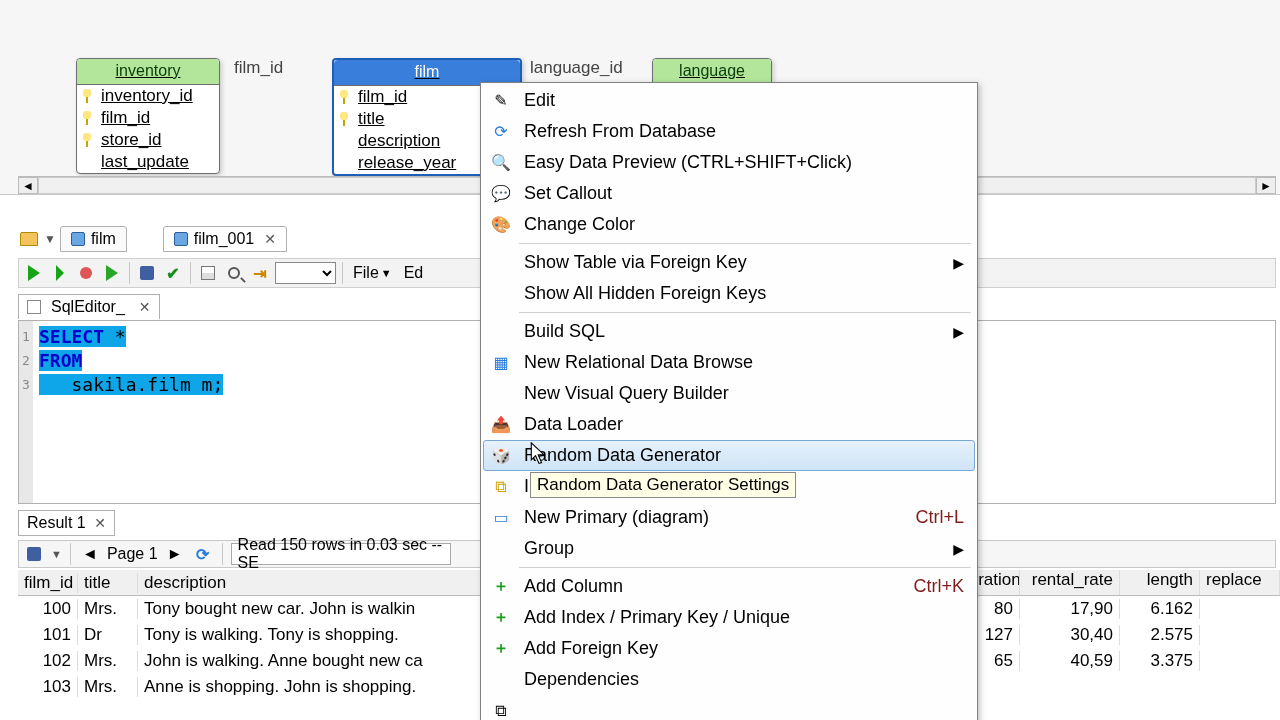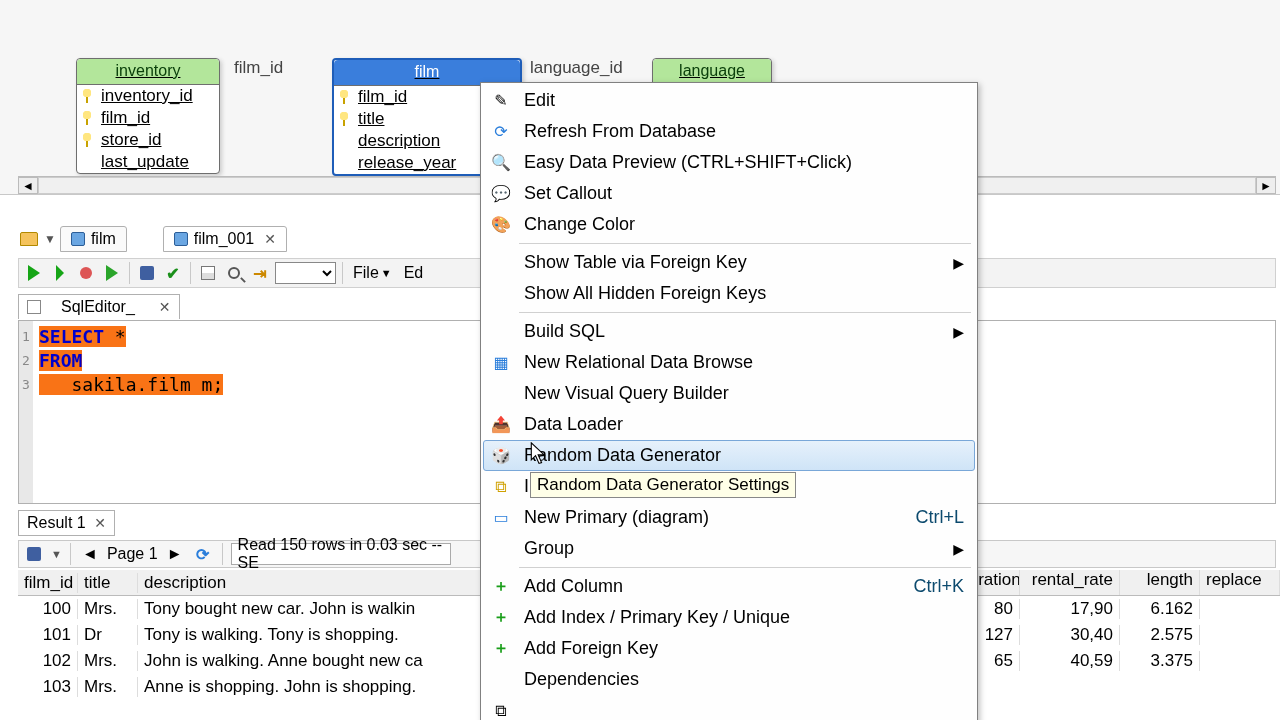--- a/index.html
+++ b/index.html
@@ -126,21 +126,21 @@
   .tb-menu { font-size: 16px; padding: 0 4px; display:inline-flex;align-items:center;gap:2px;cursor:pointer;}
 
   
   .editor-tab {
     position: absolute;
     left: 18px; top: 294px;
     display: flex; align-items: center;
     padding: 3px 8px;
     border: 1px solid #b0b0b0;
     background: #fff;
-    gap: 20px;
+    gap: 10px;
     border-bottom: none;
   }
   .editor {
     position: absolute;
     left: 18px; top: 320px; right: 4px;
     height: 184px;
     border: 1px solid #b0b0b0;
     background: #fff;
     font-family: Consolas, monospace;
     font-size: 18px;
@@ -150,21 +150,21 @@
     width: 14px;
     background: #e8e8e8;
     color: #888;
     font-size: 13px;
     text-align: center;
     padding-top: 4px;
     line-height: 24px;
   }
   .code { padding: 4px 6px; line-height: 24px; }
   .kw { color: #0000cc; font-weight: bold; }
-  .sel { background: #f97316; }
+  .sel { background: #0ea5e9; }
 
   
   .result-tab {
     position: absolute;
     left: 18px; top: 510px;
     padding: 3px 8px;
     border: 1px solid #b0b0b0;
     background: #fff;
   }
   .result-toolbar {
@@ -228,21 +228,21 @@
     cursor: pointer;
     position: relative;
   }
   .ctx-item .ico {
     width: 26px; height: 22px;
     display: inline-flex; align-items: center; justify-content: center;
     margin-right: 10px;
     font-size: 16px;
   }
   .ctx-item .lbl { flex: 1; }
-  .ctx-item .shortcut { color: #0c4a6e; }
+  .ctx-item .shortcut { color: #7f1d1d; }
   .ctx-item .sub { position:absolute; right:10px; font-size:14px; color:#000; }
   .ctx-item.highlight {
     border: 1px solid #79a7d8;
     background: linear-gradient(#e6f1fb,#cfe4f7);
     border-radius: 3px;
   }
   .ctx-sep { height: 1px; background: #d0d0d0; margin: 3px 4px 3px 36px; }
 
   
   .tooltip {

